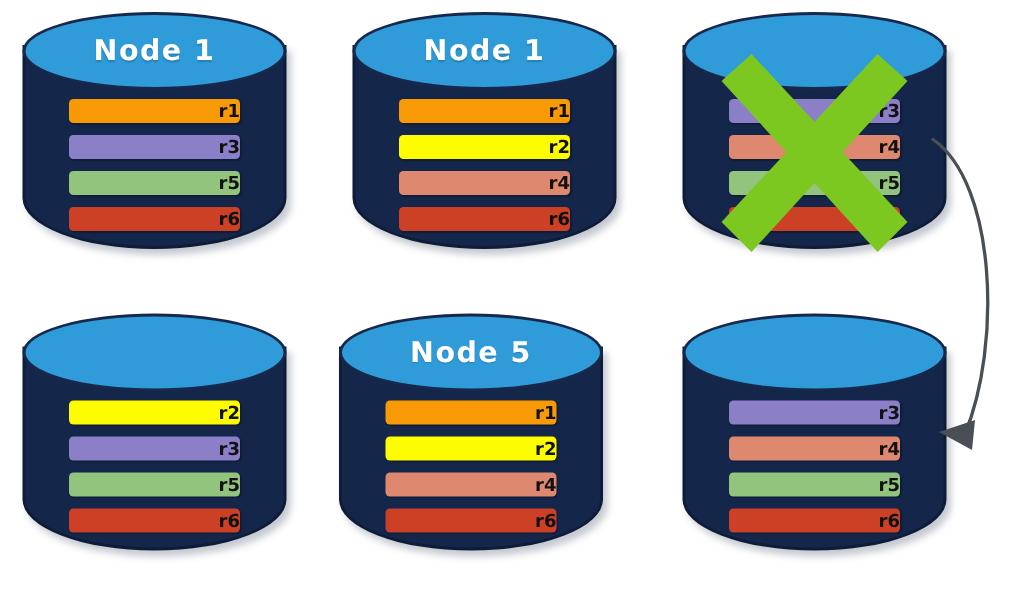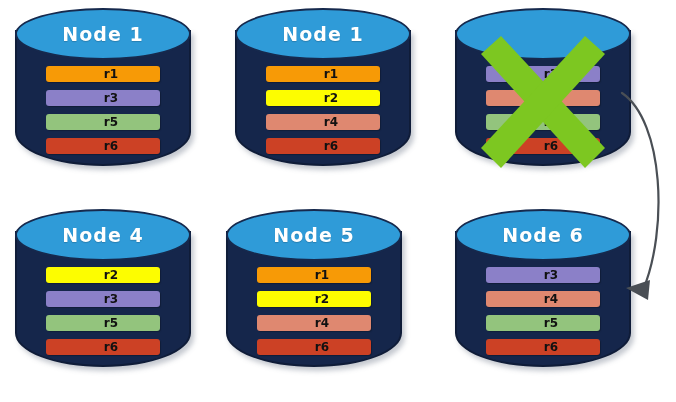--- a/index.html
+++ b/index.html
@@ -79,21 +79,21 @@
     top: 58px;
     width: 114px;
     z-index: 2;
   }
 
   .bar {
     position: relative;
     height: 16px;
     margin-bottom: 8px;
     border-radius: 3px;
-    text-align: center;
+    text-align: right;
     line-height: 16px;
     font-size: 12px;
     font-weight: bold;
     color: #111111;
     box-shadow: 1px 1px 1px rgba(0,0,0,0.25);
     padding-left: 16px;
   }
   .bar:last-child { margin-bottom: 0; }
 
   
@@ -160,21 +160,20 @@
       <g>
         <polygon points="4,18 24,0 128,112 108,132" fill="#7dc721"></polygon>
         <polygon points="108,0 128,18 24,132 4,112" fill="#7dc721"></polygon>
       </g>
     </svg>
   </div>
 
   <div class="node" style="left:15px; top:209px;">
     <div class="cyl-body"></div>
     <div class="cyl-top"></div>
-    <div class="node-label">Node  4</div>
     <div class="bars">
       <div class="bar" style="background: rgb(253, 253, 0);">r2</div>
       <div class="bar" style="background: rgb(139, 128, 200);">r3</div>
       <div class="bar" style="background: rgb(147, 196, 125);">r5</div>
       <div class="bar" style="background: rgb(204, 65, 37);">r6</div>
     </div>
   </div>
 
   <div class="node" style="left:226px; top:209px;">
     <div class="cyl-body"></div>
@@ -184,21 +183,20 @@
       <div class="bar" style="background: rgb(247, 154, 6);">r1</div>
       <div class="bar" style="background: rgb(253, 253, 0);">r2</div>
       <div class="bar" style="background: rgb(223, 136, 112);">r4</div>
       <div class="bar" style="background: rgb(204, 65, 37);">r6</div>
     </div>
   </div>
 
   <div class="node" style="left:455px; top:209px;">
     <div class="cyl-body"></div>
     <div class="cyl-top"></div>
-    <div class="node-label">Node  6</div>
     <div class="bars">
       <div class="bar" style="background: rgb(139, 128, 200);">r3</div>
       <div class="bar" style="background: rgb(223, 136, 112);">r4</div>
       <div class="bar" style="background: rgb(147, 196, 125);">r5</div>
       <div class="bar" style="background: rgb(204, 65, 37);">r6</div>
     </div>
   </div>
 
   <svg id="arrow" viewBox="0 0 676 402">
     <path d="M 622,93 C 664,122 668,230 643,290" fill="none" stroke="#4a4f55" stroke-width="2.2" stroke-linecap="round"></path>

